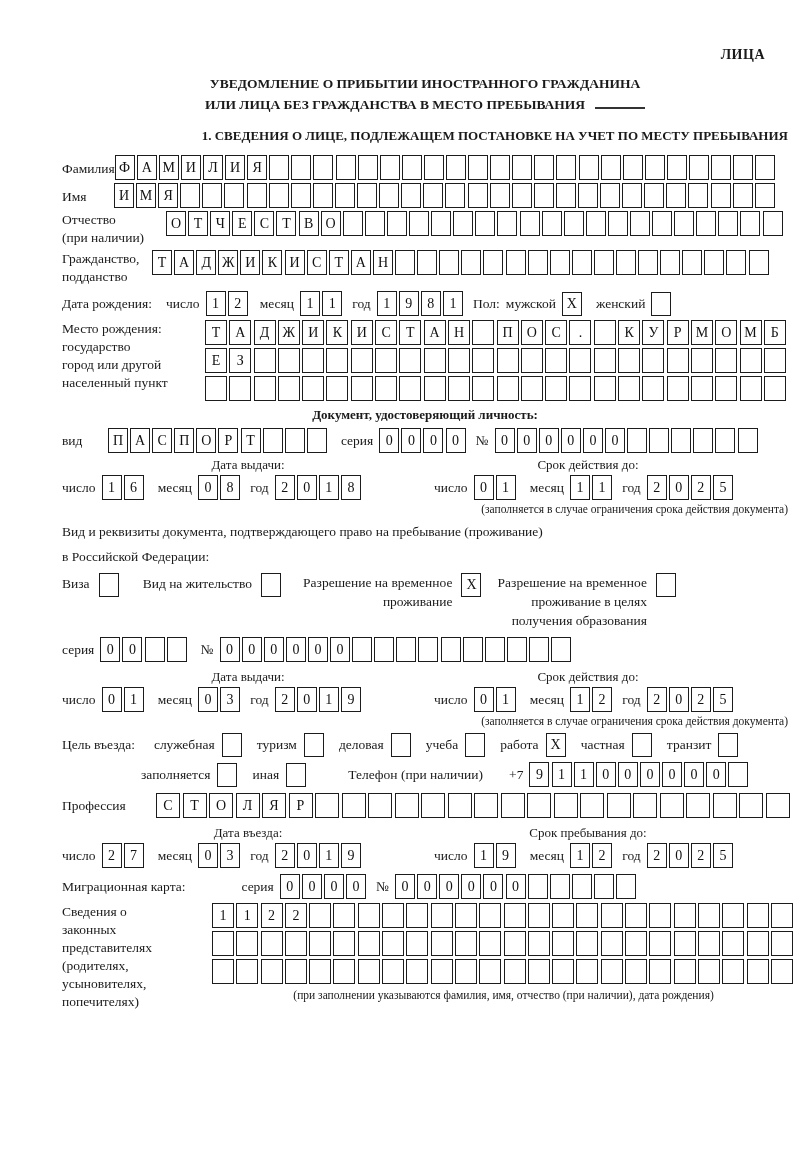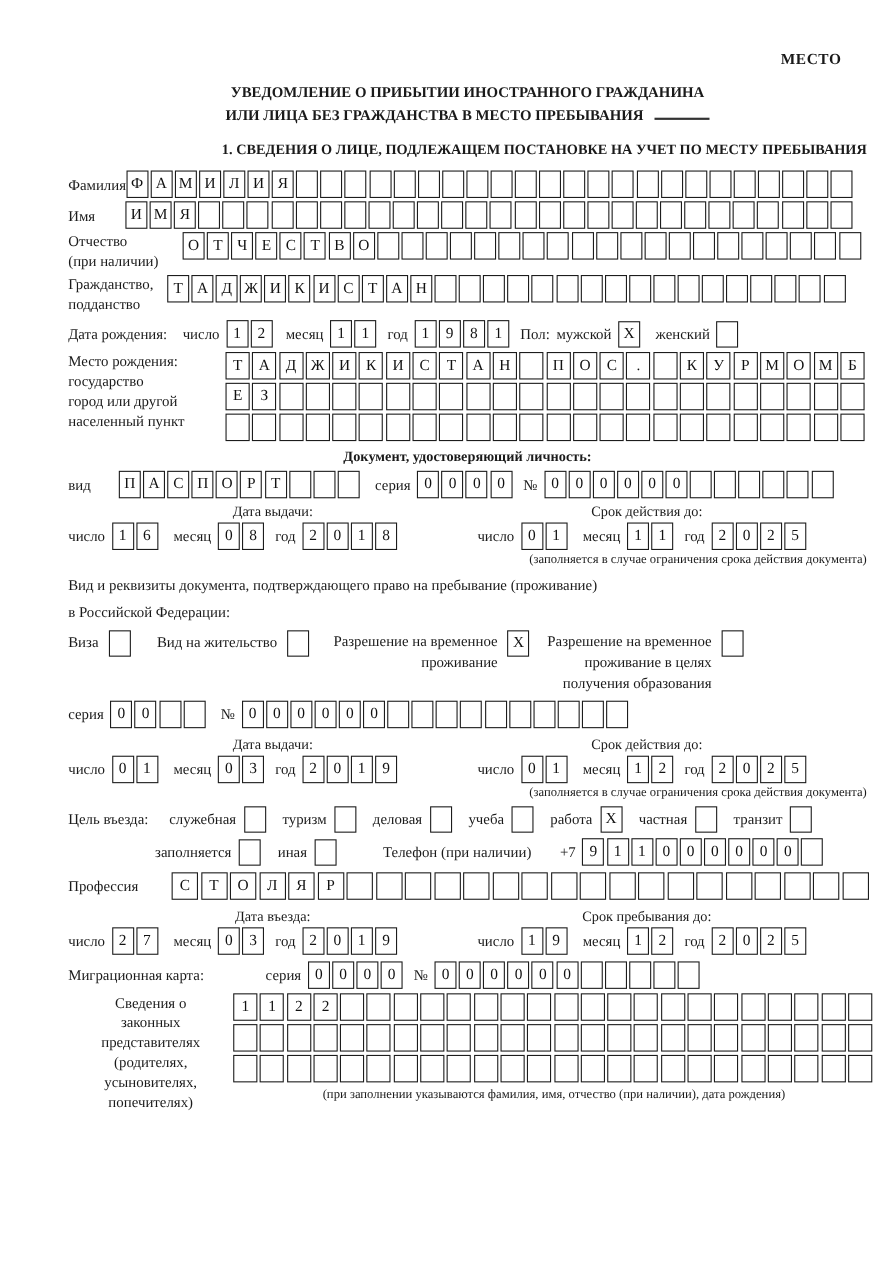--- a/index.html
+++ b/index.html
@@ -21,21 +21,21 @@
   .row { display:flex; align-items:flex-start; margin-bottom:3px; }
   .rowc { align-items:center; }
   .lbl { font-size:13.5px; line-height:17px; }
   .row .toplbl { padding-top:5px; }
   .lblblock { font-size:13.5px; line-height:18px; }
   .lblblock span { display:block; }
   .lw52 { flex:0 0 52px; }
   .lw100 { flex:0 0 104px; }
   .lw86 { flex:0 0 90px; }
   .lw140 { flex:0 0 143px; }
-  .lw150 { flex:0 0 150px;text-align:center; }
+  .lw150 { flex:0 0 150px; }
   .lw92 { flex:0 0 94px; }
   .lw44 { flex:0 0 46px; }
 
   .cells { display:flex; flex-wrap:nowrap; }
   .cell {
     flex:0 0 auto; width:20px; height:25px; border:1.6px solid #1c1c1c; margin-right:2.1px;
     display:flex; align-items:center; justify-content:center;
     font-size:14px; background:#fff; color:#111;
   }
   .w22 .cell { width:22px; margin-right:2.3px; }
@@ -67,21 +67,21 @@
   .cbgroup .cb-label { font-size:13.5px; margin:0 7px 0 13px; white-space:nowrap; }
   .indent66 { padding-left:66px; }
   .note2 { font-size:11.5px; text-align:center; margin-top:5px; }
 </style>
 </head>
 <body>
 
 <div class="page">
 
 
-  <div class="forma">МЕСТО</div>
+  <div class="forma">ЛИЦА</div>
 
   <div class="title">
     <div>УВЕДОМЛЕНИЕ О ПРИБЫТИИ ИНОСТРАННОГО ГРАЖДАНИНА</div>
     <div><span>ИЛИ ЛИЦА БЕЗ ГРАЖДАНСТВА В МЕСТО ПРЕБЫВАНИЯ</span><span class="title-underline"></span></div>
   </div>
 
   <div class="section-h">1. СВЕДЕНИЯ О ЛИЦЕ, ПОДЛЕЖАЩЕМ ПОСТАНОВКЕ НА УЧЕТ ПО МЕСТУ ПРЕБЫВАНИЯ</div>
 
   <div class="form">
 

